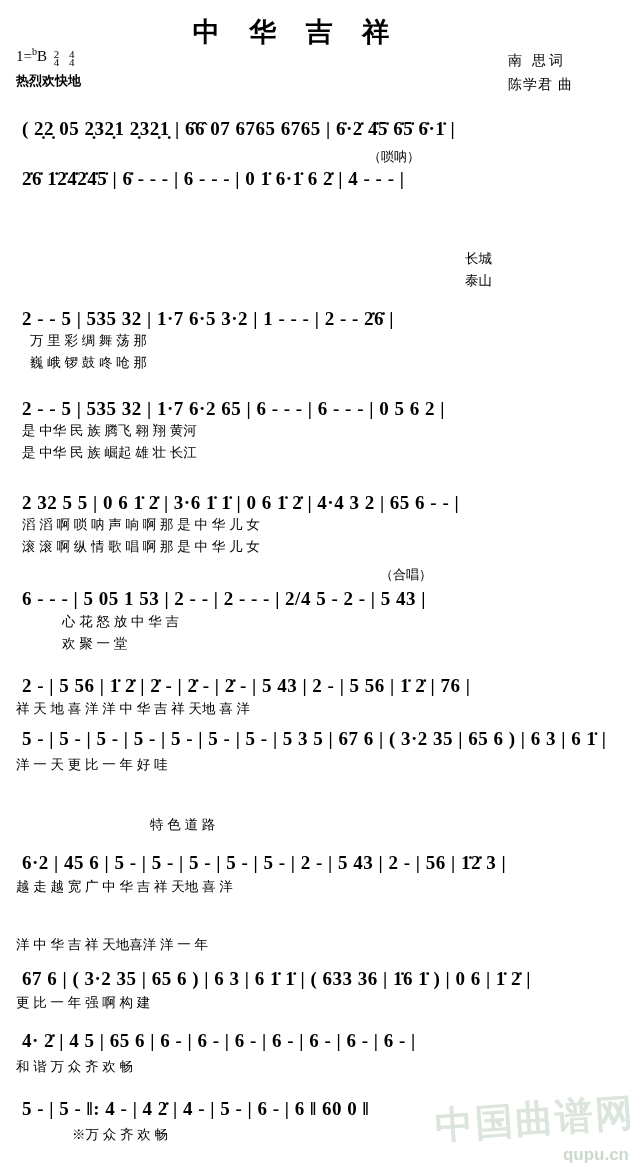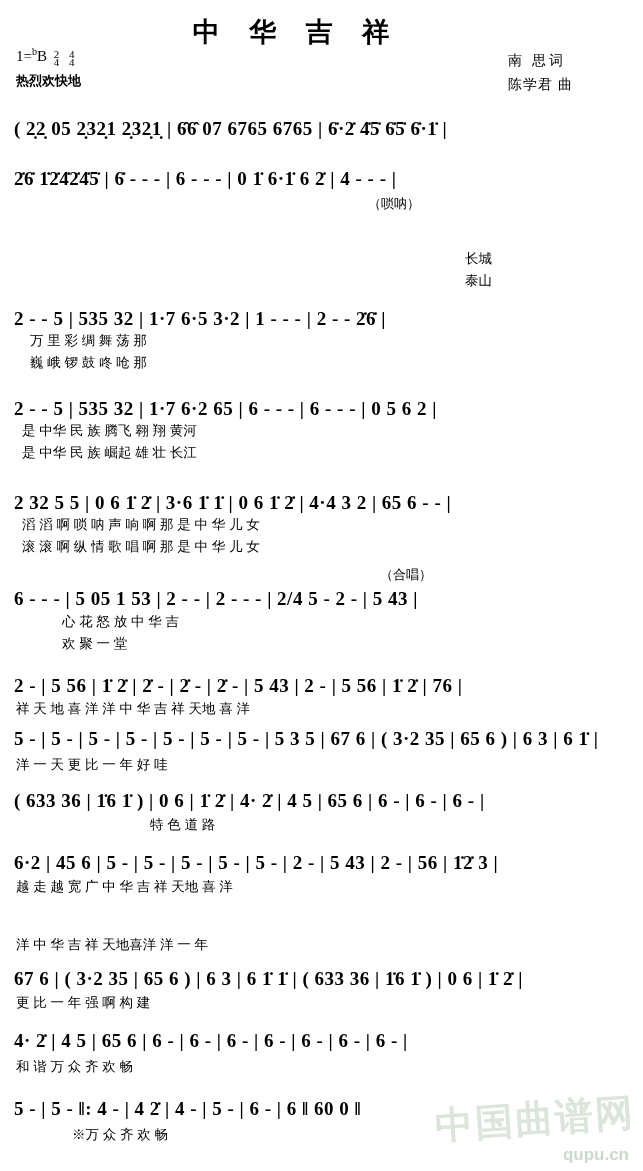--- a/index.html
+++ b/index.html
@@ -61,21 +61,21 @@
     position: absolute;
     font-family: "Liberation Sans", sans-serif;
     font-size: 14px;
     white-space: nowrap;
   }
   .credit.c1 { top: 52px; left: 508px; letter-spacing: 3px; }
   .credit.c2 { top: 76px; left: 508px; letter-spacing: 1px; }
 
   .mline {
     position: absolute;
-    left: 14px;
+    left: 22px;
     width: 620px;
     font-family: "Liberation Serif", serif;
     font-size: 19px;
     font-weight: bold;
     white-space: nowrap;
     letter-spacing: 0.5px;
   }
   .lyric {
     position: absolute;
     left: 14px;
@@ -127,21 +127,21 @@
     <span>1=</span><sup>b</sup><span>B</span>
     <span class="frac">2<br>4</span>
     <span class="frac">4<br>4</span>
   </div>
 
   <div class="tempo">热烈欢快地</div>
   <div class="credit c1">南  思词</div>
   <div class="credit c2">陈学君 曲</div>
 
   <div class="mline" style="top:118px">( 2̣2̣  05  2̣32̣1  2̣32̣1̣ | 6̂6̂  07   6765   6765 | 6̇·2̇  4̇5̇  6̇5̇  6̇·1̇ |</div>
-  <div class="anno" style="top:148px; left:368px;margin-top:47px;">（唢呐）</div>
+  <div class="anno" style="top:148px; left:368px;">（唢呐）</div>
 
   <div class="mline" style="top:168px">2̇6̇  1̇2̇4̇2̇4̇5̇ | 6̇ - - - | 6 - - - | 0  1̇  6·1̇  6 2̇ | 4 - - - |</div>
 
   <div class="lyric" style="top:250px; left:465px;">长城</div>
   <div class="lyric" style="top:272px; left:465px;">泰山</div>
 
   <div class="mline" style="top:308px">2 - -  5 | 535  32 | 1·7 6·5  3·2 | 1 - - - | 2 - - 2̇6̇ |</div>
   <div class="lyric" style="top:332px; left:30px;">万            里      彩  绸 舞      荡            那</div>
   <div class="lyric" style="top:354px; left:30px;">巍            峨      锣  鼓 咚      呛            那</div>
 
@@ -157,21 +157,20 @@
   <div class="mline" style="top:588px">6 - - - | 5  05  1  53 | 2 - - | 2 - - - | 2/4  5 - 2 - | 5  43 |</div>
   <div class="lyric" style="top:613px; left:62px;">心 花 怒    放                              中  华  吉</div>
   <div class="lyric" style="top:635px; left:62px;">欢 聚 一    堂</div>
 
   <div class="mline" style="top:675px">2 - | 5  56 | 1̇ 2̇ | 2̇ - | 2̇ - | 2̇ - | 5  43 | 2 - | 5  56 | 1̇ 2̇ | 76 |</div>
   <div class="lyric" style="top:700px; left:16px;">祥    天 地 喜 洋 洋        中 华 吉      祥 天地 喜 洋</div>
 
   <div class="mline" style="top:728px">5 - | 5 - | 5 - | 5 - | 5 - | 5 - | 5 - | 5 3 5 | 67  6 | ( 3·2  35 | 65  6 ) | 6  3 | 6 1̇ |</div>
   <div class="lyric" style="top:756px; left:16px;">洋            一       天 更 比                  一      年 好 哇</div>
 
-  <div class="mline" style="top:790px">( 633  36 | 1̇6  1̇ ) | 0 6 | 1̇ 2̇ | 4· 2̇ | 4 5 | 65 6 | 6 - | 6 - | 6 - |</div>
   <div class="lyric" style="top:816px; left:150px;">特  色   道       路</div>
 
   <div class="mline" style="top:852px">6·2 | 45  6 | 5 - | 5 - | 5 - | 5 - | 5 - | 2 - | 5  43 | 2 - | 56 | 1̇2̇  3 |</div>
   <div class="lyric" style="top:878px; left:16px;">越 走 越 宽 广                    中  华  吉       祥 天地 喜 洋</div>
 
   <div class="lyric" style="top:936px; left:16px;">洋      中  华  吉  祥     天地喜洋 洋        一     年</div>
 
   <div class="mline" style="top:968px">67  6 | ( 3·2  35 | 65  6 ) | 6  3 | 6 1̇  1̇ | ( 633  36 | 1̇6  1̇ ) | 0 6 | 1̇ 2̇ |</div>
   <div class="lyric" style="top:994px; left:16px;">更 比            一    年 强 啊                         构 建</div>
 

